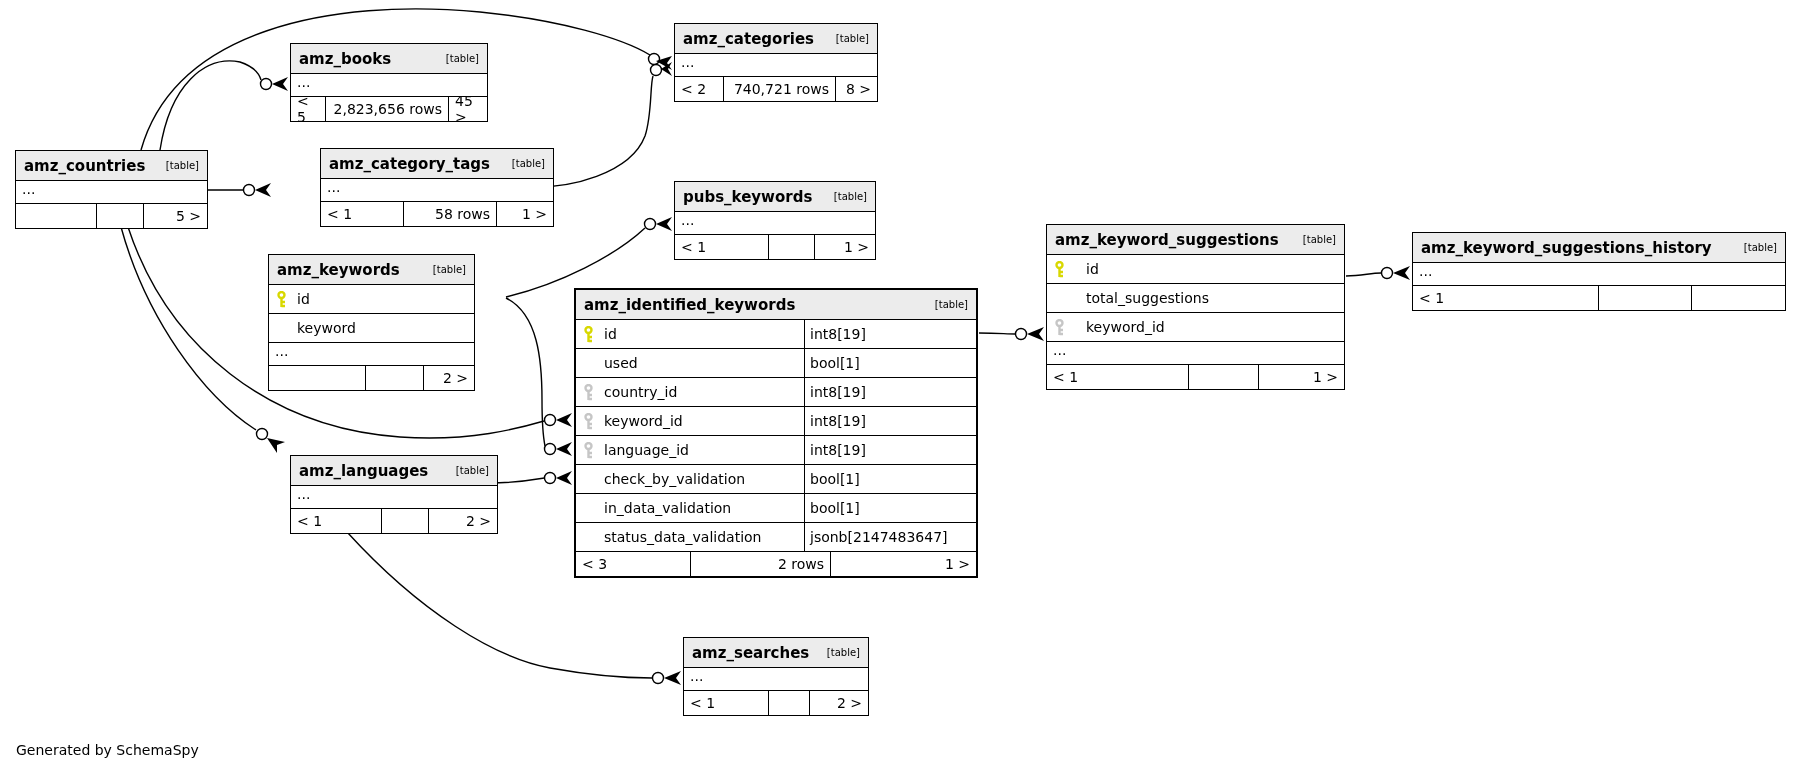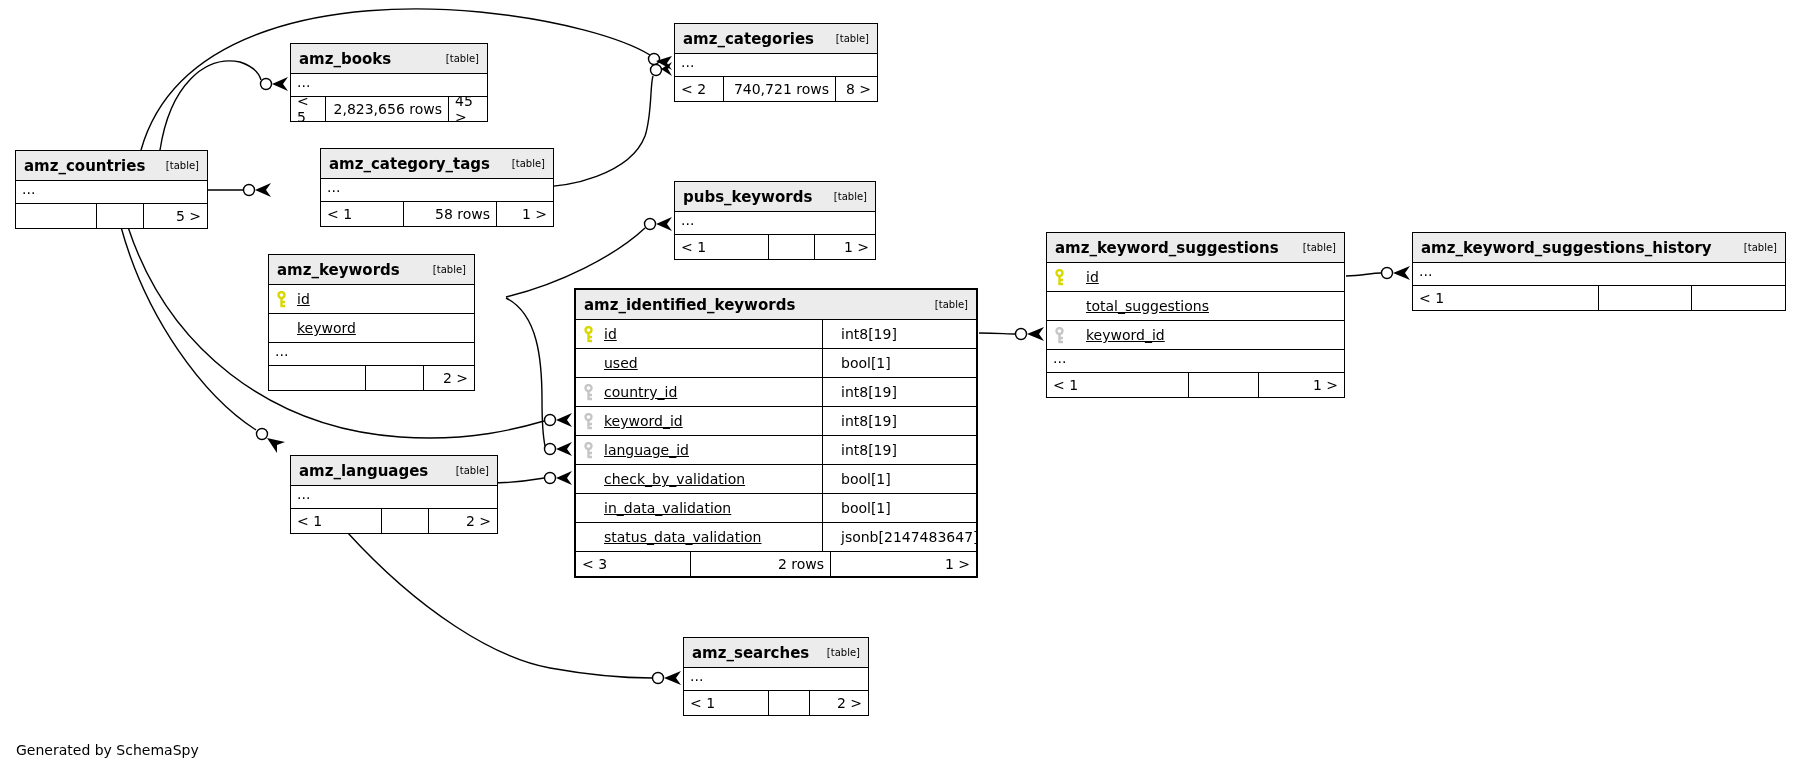--- a/index.html
+++ b/index.html
@@ -14,23 +14,23 @@
   .tbl.bold{border-width:2.6px;}
   .hdr{background:#ececec;border-bottom:1.4px solid #000;height:30px;display:flex;
        align-items:center;justify-content:space-between;padding:2px 8px;box-sizing:border-box;}
   .nm{font-weight:bold;font-size:15px;white-space:nowrap;}
   .tag{font-size:10px;margin-left:10px;white-space:nowrap;}
   .ell{height:23px;border-bottom:1.2px solid #000;font-size:14px;line-height:16px;
        padding:0 6px;box-sizing:border-box;}
   .crow{height:29px;border-bottom:1.2px solid #000;display:flex;align-items:center;
         font-size:14px;box-sizing:border-box;}
   .keyslot{width:14px;margin-left:7px;display:flex;align-items:center;flex:none;}
-  .cname{margin-left:7px;white-space:nowrap;flex:1;text-decoration:underline;}
-  .ctype{width:154px;flex:none;border-left:1.2px solid #000;align-self:stretch;display:flex;
-         align-items:center;padding-left:18px;box-sizing:border-box;white-space:nowrap;}
+  .cname{margin-left:7px;white-space:nowrap;flex:1;}
+  .ctype{width:172px;flex:none;border-left:1.2px solid #000;align-self:stretch;display:flex;
+         align-items:center;padding-left:5px;box-sizing:border-box;white-space:nowrap;}
   .pk{color:#d8d800;}
   .fk{color:#c6c6c6;}
   .ftr{display:flex;height:24px;font-size:14px;box-sizing:border-box;align-items:stretch;}
   .fc{box-sizing:border-box;padding:0 6px;display:flex;align-items:center;flex:none;}
   .fc + .fc{border-left:1.2px solid #000;}
   .fl{justify-content:flex-start;}
   .fm{justify-content:flex-end;}
   .fr{justify-content:flex-end;flex:1;}
   .credit{position:absolute;left:16px;top:742px;font-size:14px;z-index:2;}
 </style>
@@ -270,21 +270,21 @@
       <span class="cname">status_data_validation</span>
       <span class="ctype">jsonb[2147483647]</span>
     </div>
     <div class="ftr">
       <span class="fc fl" style="width:114px">&lt; 3</span>
       <span class="fc fm" style="width:140px">2 rows</span>
       <span class="fc fr">1 &gt;</span>
     </div>
   </div>
 
-  <div class="tbl" style="left:1046px;top:232px;width:299px;">
+  <div class="tbl" style="left:1046px;top:224px;width:299px;">
     <div class="hdr">
       <span class="nm">amz_keyword_suggestions</span>
       <span class="tag">[table]</span>
     </div>
     <div class="crow">
       <span class="keyslot pk">
         <svg width="11" height="17" viewBox="0 0 11 17">
             <circle cx="5.5" cy="4" r="3" fill="none" stroke="currentColor" stroke-width="2.4"></circle>
             <path d="M5.5 7 L5.5 16 M5.5 11 L9 11 M5.5 15 L9 15" stroke="currentColor" stroke-width="2.4" fill="none"></path>
           </svg>

